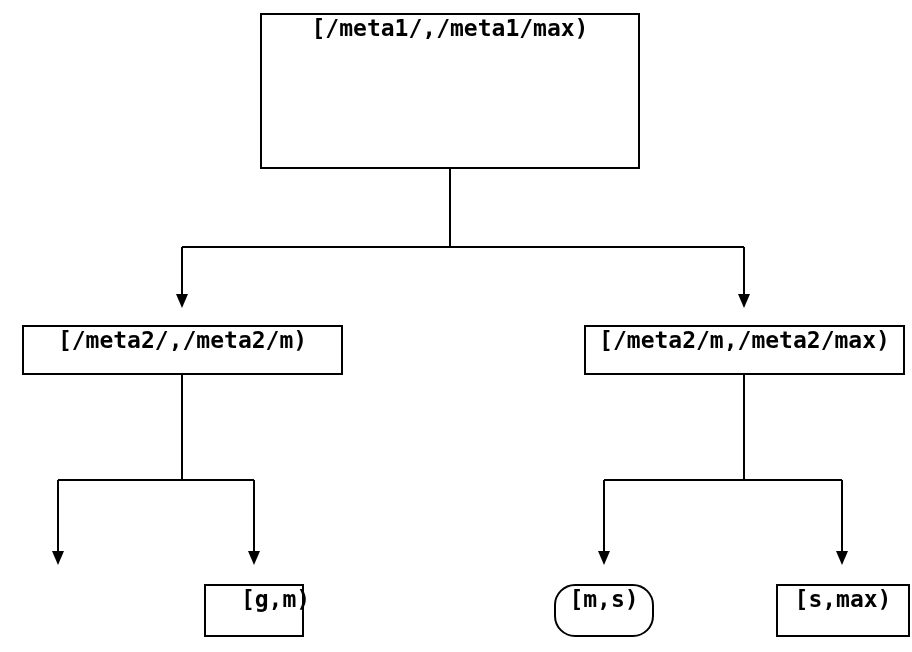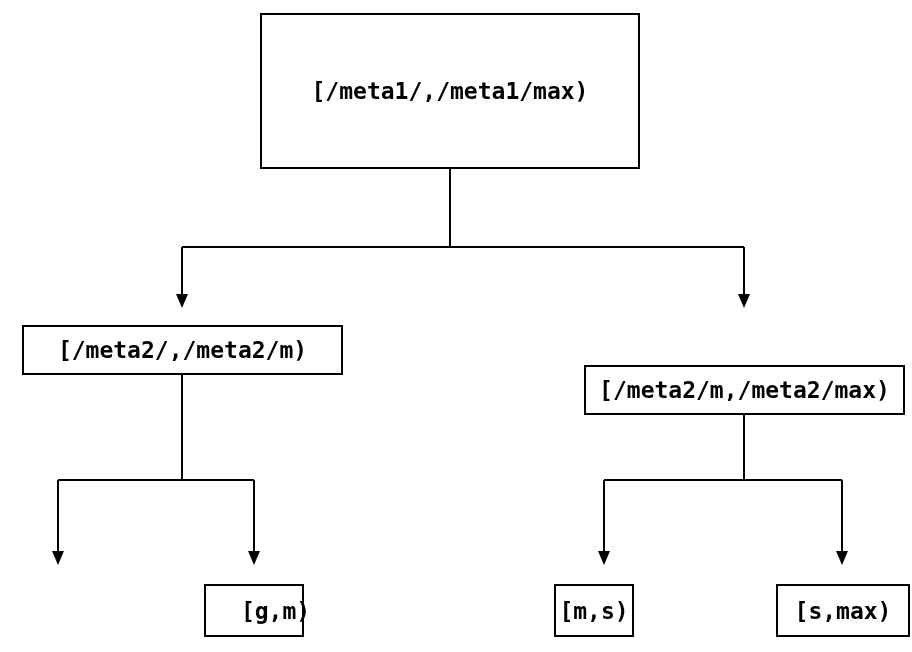--- a/index.html
+++ b/index.html
@@ -22,33 +22,33 @@
     width: 912px;
     height: 652px;
   }
   .node {
     position: absolute;
     box-sizing: border-box;
     border: 2px solid #000000;
     background: #ffffff;
     color: #000000;
     display: flex;
-    align-items: center;
+    align-items: flex-start;
     justify-content: center;
     font-weight: bold;
     font-size: 23px;
     letter-spacing: 0;
     white-space: nowrap;
   }
   .node-root   { left: 260px; top: 13px;  width: 380px; height: 156px; }
   .node-l2l    { left: 22px;  top: 325px; width: 321px; height: 50px;  }
-  .node-l2r    { left: 584px; top: 325px; width: 321px; height: 50px; margin-top: 40px;  }
+  .node-l2r    { left: 584px; top: 325px; width: 321px; height: 50px;  }
   .node-leaf1  { left: 8px;   top: 584px; width: 100px; height: 53px;  }
   .node-leaf2  { left: 204px; top: 584px; width: 100px; height: 53px; padding-left: 43px;  }
-  .node-leaf3  { left: 554px; top: 584px; width: 80px; height: 53px;  }
+  .node-leaf3  { left: 554px; top: 584px; width: 100px; height: 53px; border-radius: 21px;  }
   .node-leaf4  { left: 776px; top: 584px; width: 134px; height: 53px;  }
   .edge-line {
     stroke: #000000;
     stroke-width: 2;
     fill: none;
   }
   .arrowhead {
     fill: #000000;
     stroke: none;
   }

